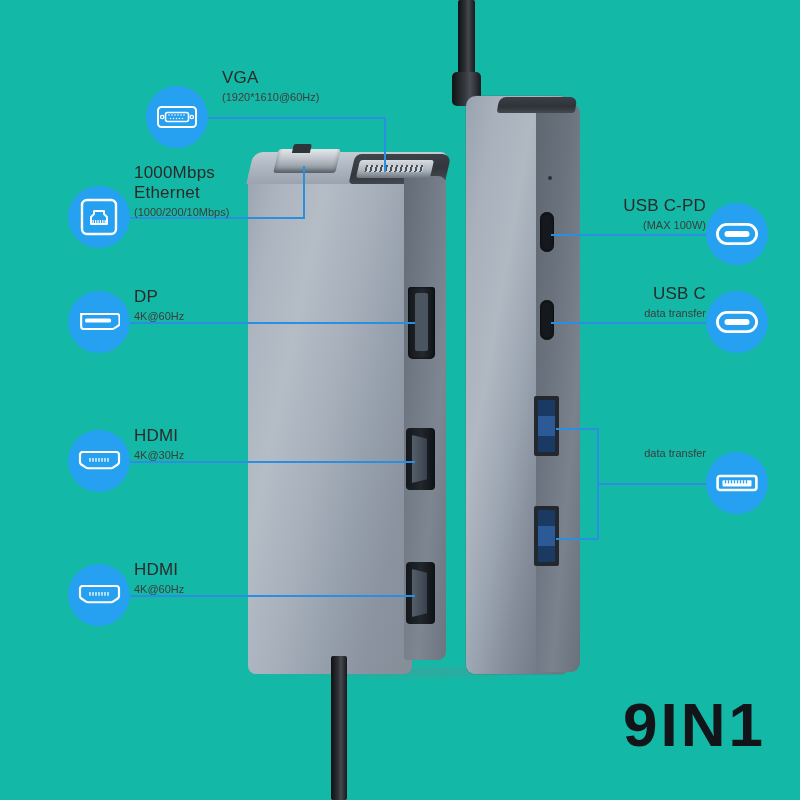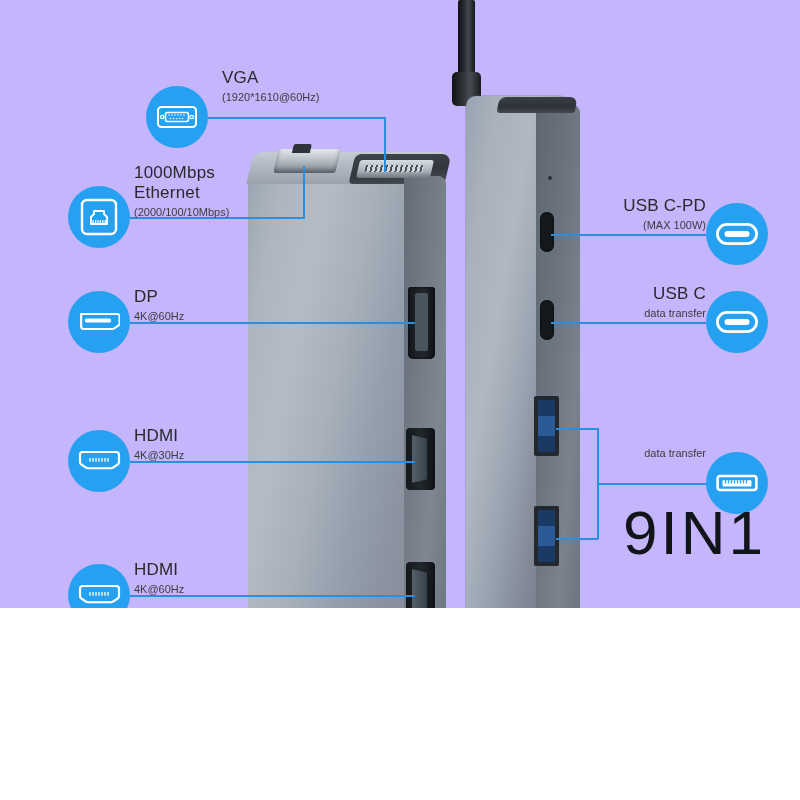--- a/index.html
+++ b/index.html
@@ -8,22 +8,22 @@
     padding: 0;
     background: #ffffff;
   }
   body {
     font-family: "Liberation Sans", sans-serif;
     -webkit-font-smoothing: antialiased;
   }
   #stage {
     position: relative;
     width: 800px;
-    height: 608px;
-    background: #c4b5fd;
+    height: 800px;
+    background: #14b8a6;
     overflow: hidden;
   }
 
   
   .callout {
     position: absolute;
   }
   .callout .title {
     font-size: 17px;
     color: #2a2a2a;
@@ -303,21 +303,21 @@
     height: 16px;
     background: radial-gradient(ellipse at center, rgba(120,128,138,0.30) 0%, rgba(255,255,255,0) 72%);
   }
 
   
   #nine-in-one {
     position: absolute;
     right: 34px;
     bottom: 44px;
     font-size: 62px;
-    font-weight: 400;
+    font-weight: 700;
     color: #11151a;
     letter-spacing: 3px;
     line-height: 1;
   }
 </style>
 </head>
 <body>
 
 <div id="stage">
 
@@ -491,21 +491,21 @@
   </div>
 
   <div class="callout left-al" style="left:222px; top:68px;">
     <div class="title">VGA</div>
     <div class="sub">(1920*1610@60Hz)</div>
   </div>
 
   <div class="callout left-al" style="left:134px; top:163px;">
     <div class="title">1000Mbps</div>
     <div class="title">Ethernet</div>
-    <div class="sub">(2000/100/10Mbps)</div>
+    <div class="sub">(1000/200/10Mbps)</div>
   </div>
 
   <div class="callout left-al" style="left:134px; top:287px;">
     <div class="title">DP</div>
     <div class="sub">4K@60Hz</div>
   </div>
 
   <div class="callout left-al" style="left:134px; top:426px;">
     <div class="title">HDMI</div>
     <div class="sub">4K@30Hz</div>

